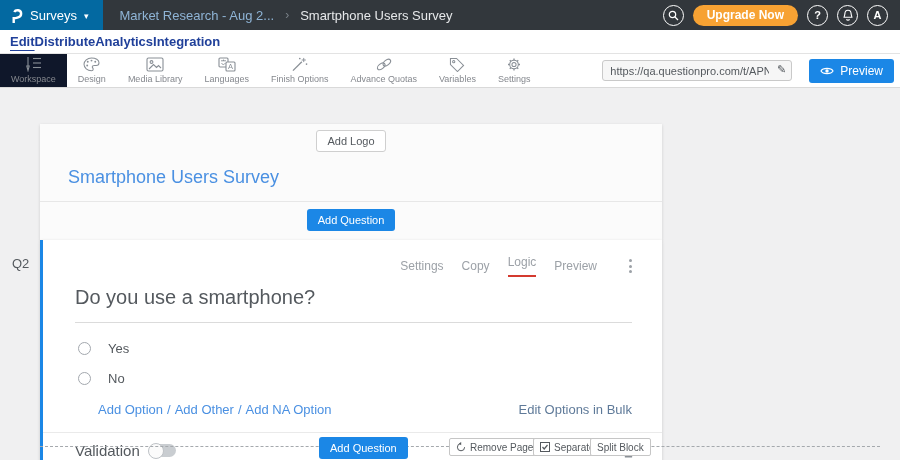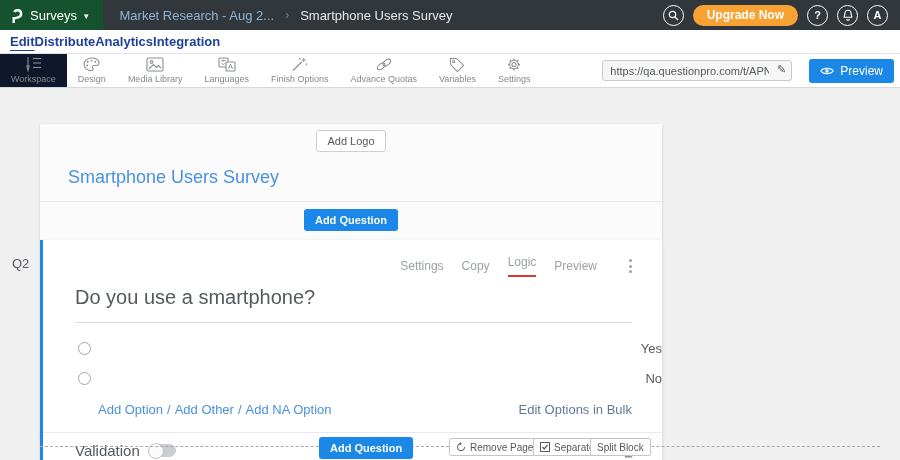--- a/index.html
+++ b/index.html
@@ -1,21 +1,21 @@
 <!DOCTYPE html>
 <html><head>
 <meta charset="utf-8">
 <style>
   * { box-sizing: border-box; }
   body { margin:0; width:900px; height:460px; font-family:"Liberation Sans", sans-serif; background:#F0F0F1; overflow:hidden; }
   button { font-family:inherit; }
 
   
   .topbar { height:30px; background:#32373C; display:flex; align-items:center; }
-  .brand { height:30px; background:#14532d; display:flex; align-items:center; gap:7px; padding:0 14px 0 10px; cursor:pointer; }
+  .brand { height:30px; background:#0369a1; display:flex; align-items:center; gap:7px; padding:0 14px 0 10px; cursor:pointer; }
   .pname { color:#fff; font-size:13px; }
   .brand .caret { color:#fff; font-size:9px; margin-top:1px; }
   .breadcrumb { display:flex; align-items:center; gap:11px; margin-left:17px; font-size:13px; }
   .crumb-folder { color:#8FB4D6; cursor:pointer; text-decoration:none; }
   .crumb-sep { color:#7A8288; font-size:12px; }
   .crumb-current { color:#E6E8EA; }
   .topbar-right { margin-left:auto; display:flex; align-items:center; gap:9px; padding-right:12px; }
   .icon-circle { width:21px; height:21px; border-radius:50%; border:1.4px solid #fff; background:transparent; display:flex; align-items:center; justify-content:center; color:#fff; font-size:11px; font-weight:bold; padding:0; cursor:pointer; line-height:1; }
   .upgrade { background:#F7A233; color:#fff; border:none; border-radius:11px; height:21px; padding:0 14px; font-size:12px; font-weight:bold; cursor:pointer; }
 
@@ -43,32 +43,32 @@
   
   .content { position:relative; height:372px; }
   .q-num { position:absolute; left:12px; top:168px; font-size:13px; color:#54595E; }
   .survey-card { position:absolute; left:40px; top:36px; width:622px; }
   .card-head { background:#FBFBFB; box-shadow:0 1px 3px rgba(0,0,0,0.14); padding-top:6px; }
   .logo-row { text-align:center; }
   .add-logo { background:#fff; border:1px solid #CFCFCF; border-radius:3px; font-size:11px; color:#54595E; padding:4px 10px; cursor:pointer; }
   .survey-title { margin:15px 0 0 28px; font-size:18px; font-weight:normal; color:#4A90E2; }
   .head-divider { border-top:1px solid #E7E7E7; margin-top:13px; }
   .addq-row { text-align:center; padding:7px 0 9px; }
-  .addq { background:#1B87E6; color:#fff; border:none; border-radius:3px; font-size:11px; font-weight:bold; padding:5px 11px; cursor:pointer; }
+  .addq { background:#1B87E6; color:#fff; border:none; border-radius:3px; font-size:11px; font-weight:normal; padding:5px 11px; cursor:pointer; }
 
   .question-card { background:#fff; border-left:3px solid #1B87E6; box-shadow:0 1px 3px rgba(0,0,0,0.16); }
   .tabs { display:flex; justify-content:flex-end; align-items:center; gap:18px; padding:15px 28px 0 0; font-size:12px; color:#9CA1A7; }
   .tab { cursor:pointer; }
   .tab.active { border-bottom:2px solid #D43A2F; padding-bottom:6px; }
   .kebab { display:flex; flex-direction:column; gap:2.5px; margin-left:12px; cursor:pointer; padding:2px; }
   .kebab i { width:3px; height:3px; border-radius:50%; background:#9CA1A7; }
 
   .q-text-row { margin:9px 30px 0 32px; border-bottom:1px solid #DBDBDB; padding-bottom:13px; font-size:20px; color:#54595E; cursor:text; }
   .options { margin:10px 0 0 35px; }
-  .option-row { display:flex; align-items:center; gap:17px; height:30px; cursor:pointer;justify-content:space-between; }
+  .option-row { display:flex; align-items:center; gap:17px; height:30px; cursor:pointer; }
   .radio { width:13px; height:13px; border:1.4px solid #A3A8AE; border-radius:50%; background:#fff; }
   .option-label { font-size:13px; color:#54595E; }
 
   .links-row { display:flex; justify-content:space-between; align-items:center; margin:9px 30px 0 55px; font-size:13px; }
   .opt-links a { color:#4A90E2; text-decoration:none; cursor:pointer; }
   .link-sep { color:#4A90E2; margin:0 4px; }
   .bulk-link { color:#5F7A99; text-decoration:none; cursor:pointer; }
 
   .card-divider { border-top:1px solid #EAEAEA; margin-top:15px; }
   .validation-row { display:flex; align-items:center; height:35px; padding:0 27px 0 32px; }

